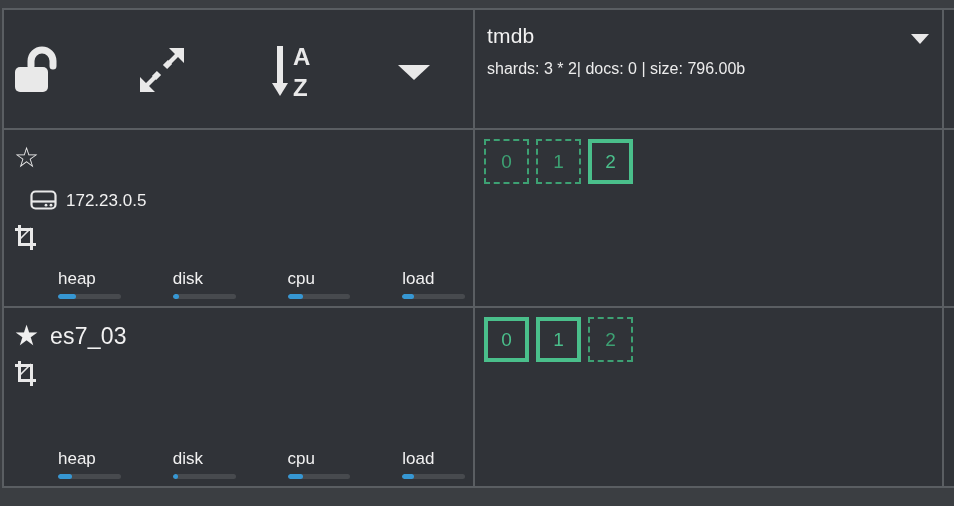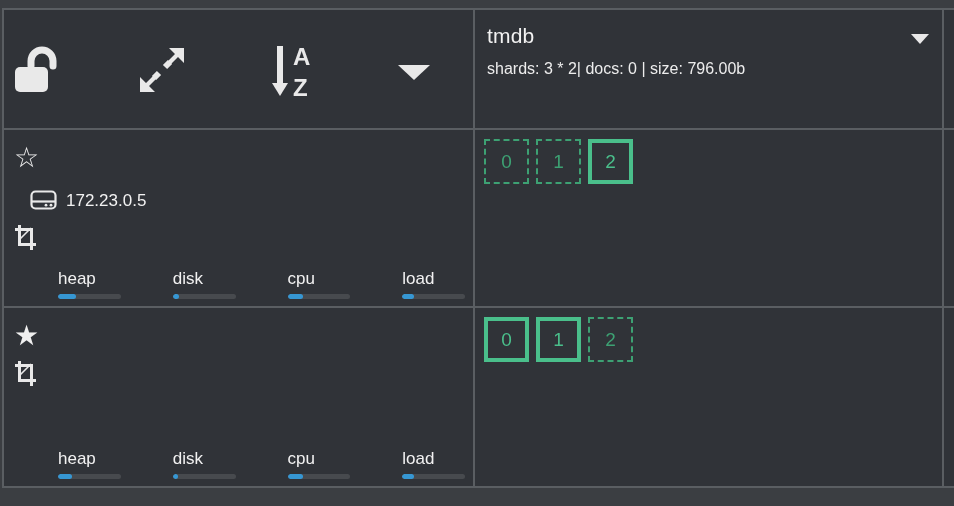--- a/index.html
+++ b/index.html
@@ -168,20 +168,21 @@
     <div class="shard-box" data-state="replica">0</div>
     <div class="shard-box" data-state="replica">1</div>
     <div class="shard-box" data-state="primary">2</div>
   </div>
 
   <div class="cell"></div>
 
   <div class="cell node-cell">
     <div class="node-name-row">
       <span class="star">★</span>
+      <span class="node-name">es7_03</span>
     </div>
     <div class="crop-row">
       <span>
         <svg width="23" height="27" viewBox="0 0 23 27">
           <path class="st" d="M5.5 1 V20.5 H22" stroke-width="3"></path>
           <path class="st" d="M1 5.5 H17.5 V26" stroke-width="3"></path>
           <line class="st" x1="5" y1="16" x2="17" y2="4" stroke-width="1.6"></line>
         </svg>
       </span>
     </div>

